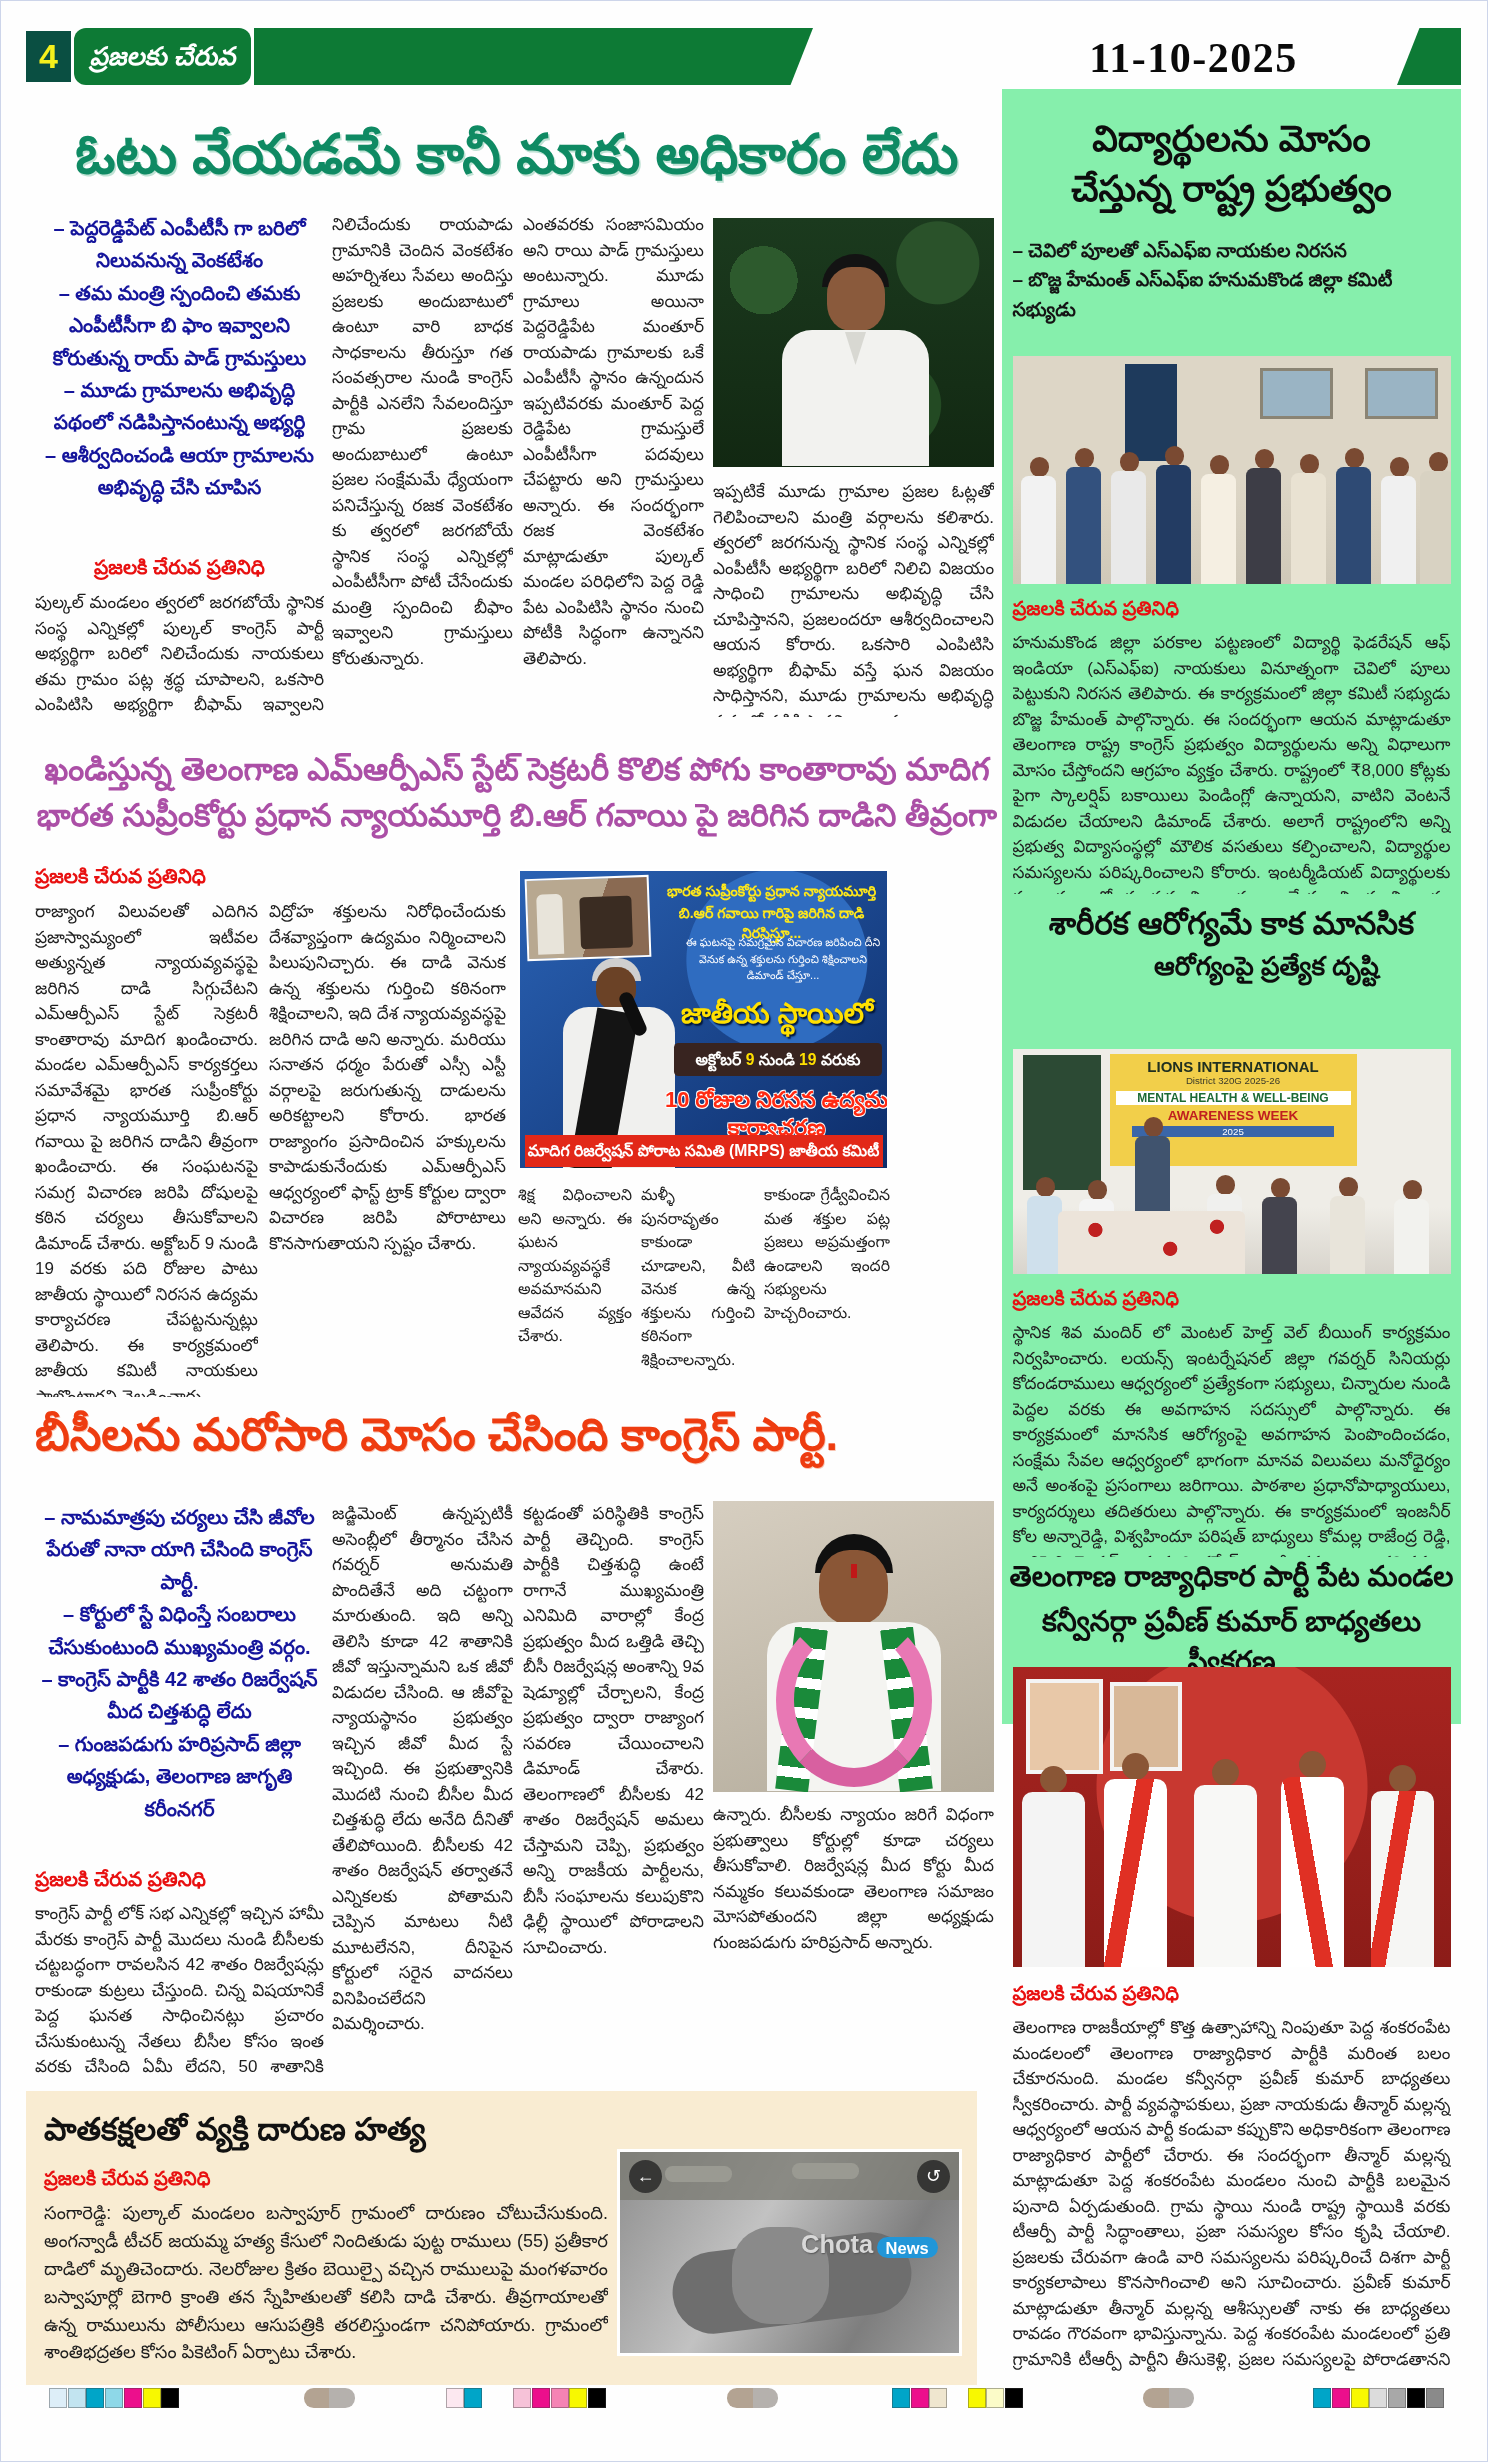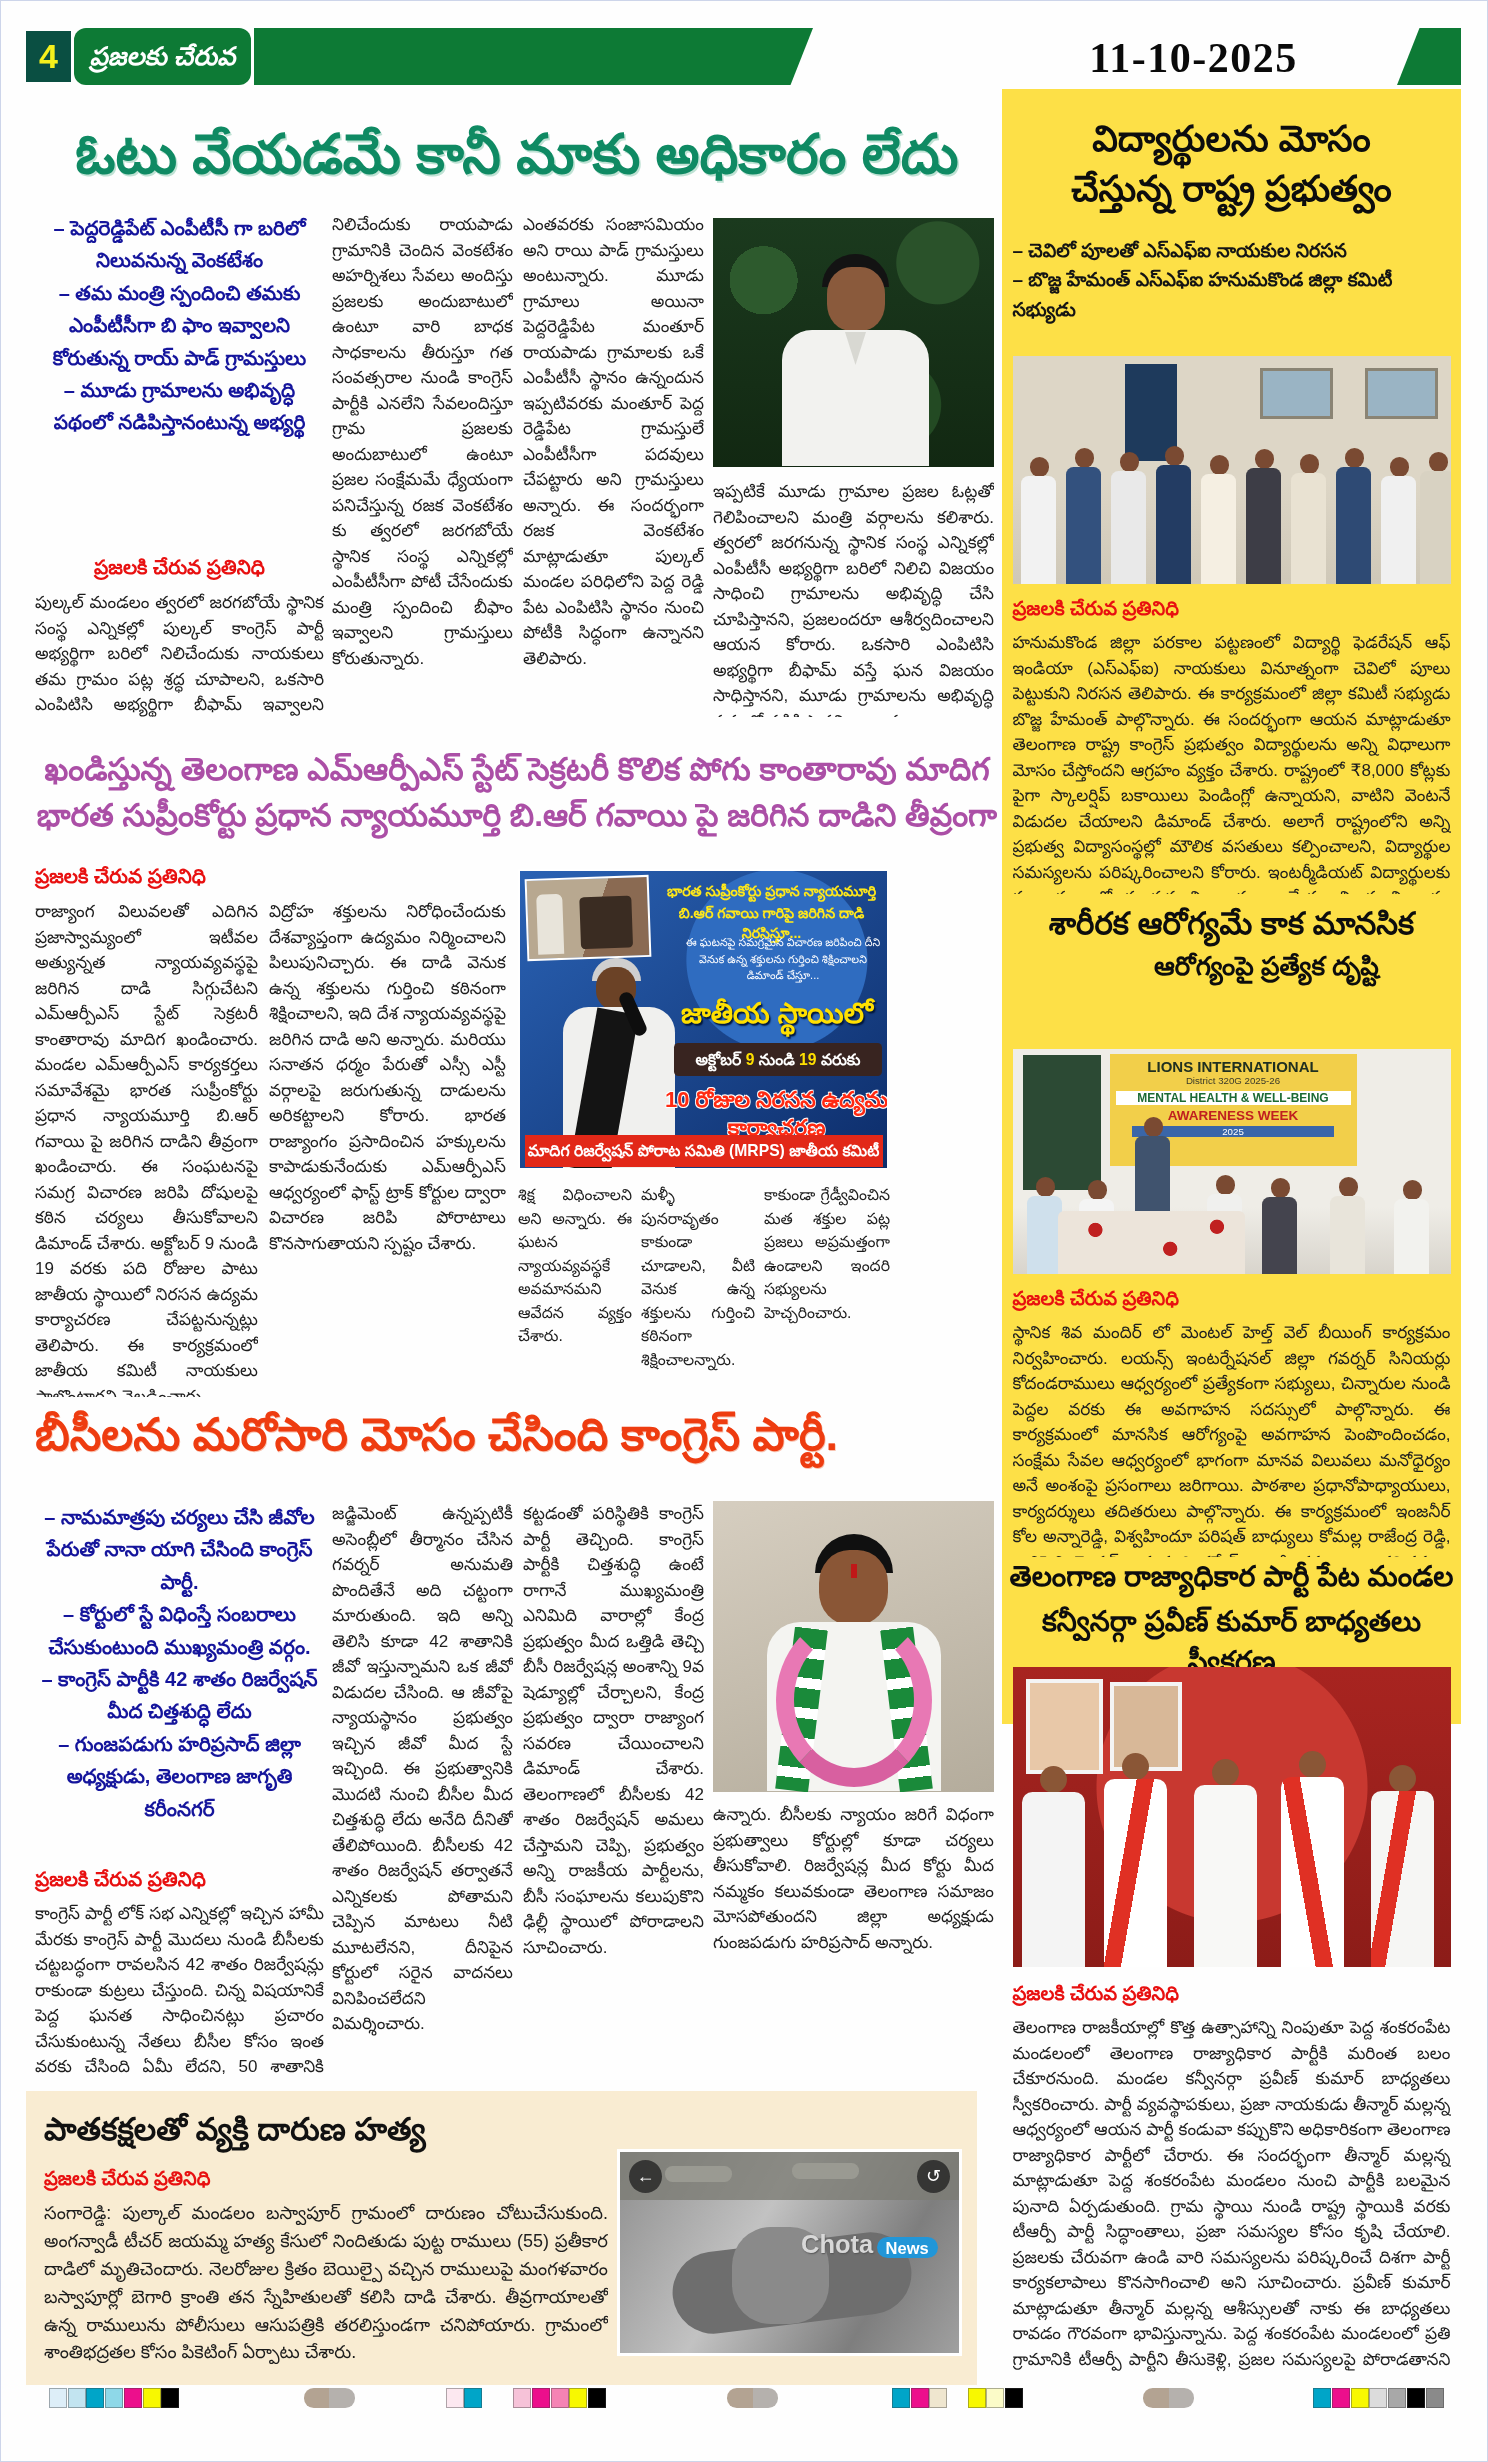--- a/index.html
+++ b/index.html
@@ -46,20 +46,21 @@
   <div class="abs" style="left:34px;top:111px;width:964px;height:88px;color:#0f8a63;font-weight:bold;
               font-size:55px;line-height:84px;text-align:center;white-space:nowrap;
               text-shadow:1.5px 1.5px 0 #bfe2d4;">
     <span>ఓటు వేయడమే కానీ మాకు అధికారం లేదు</span>
   </div>
 
   <div class="abs bullets" style="left:34px;top:211px;width:289px;height:337px;">
     <div>– పెద్దరెడ్డిపేట్ ఎంపీటీసీ గా బరిలో నిలువనున్న వెంకటేశం</div>
     <div>– తమ మంత్రి స్పందించి తమకు ఎంపీటీసీగా బి ఫాం ఇవ్వాలని కోరుతున్న రాయ్ పాడ్ గ్రామస్తులు</div>
     <div>– మూడు గ్రామాలను అభివృద్ధి పథంలో నడిపిస్తానంటున్న అభ్యర్థి</div>
+    <div>– ఆశీర్వదించండి ఆయా గ్రామాలను అభివృద్ధి చేసి చూపిస</div>
   </div>
   <div class="abs byline" style="left:34px;top:555px;width:289px;text-align:center;">
     <span>ప్రజలకి చేరువ ప్రతినిధి</span>
   </div>
   <div class="abs body-text" style="left:34px;top:589px;width:289px;height:127px;">పుల్కల్ మండలం త్వరలో జరగబోయే స్థానిక సంస్థ ఎన్నికల్లో పుల్కల్ కాంగ్రెస్ పార్టీ అభ్యర్థిగా బరిలో నిలిచేందుకు నాయకులు తమ గ్రామం పట్ల శ్రద్ధ చూపాలని, ఒకసారి ఎంపిటిసి అభ్యర్థిగా బీఫామ్ ఇవ్వాలని కోరుతున్నారు.</div>
   <div class="abs body-text" style="left:331px;top:211px;width:181px;height:505px;">నిలిచేందుకు రాయపాడు గ్రామానికి చెందిన వెంకటేశం అహర్నిశలు సేవలు అందిస్తు ప్రజలకు అందుబాటులో ఉంటూ వారి బాధక సాధకాలను తీరుస్తూ గత సంవత్సరాల నుండి కాంగ్రెస్ పార్టీకి ఎనలేని సేవలందిస్తూ గ్రామ ప్రజలకు అందుబాటులో ఉంటూ ప్రజల సంక్షేమమే ధ్యేయంగా పనిచేస్తున్న రజక వెంకటేశం కు త్వరలో జరగబోయే స్థానిక సంస్థ ఎన్నికల్లో ఎంపీటీసీగా పోటీ చేసేందుకు మంత్రి స్పందించి బీఫాం ఇవ్వాలని గ్రామస్తులు కోరుతున్నారు.</div>
   <div class="abs body-text" style="left:522px;top:211px;width:181px;height:505px;">ఎంతవరకు సంజాసమియం అని రాయి పాడ్ గ్రామస్తులు అంటున్నారు. మూడు గ్రామాలు అయినా పెద్దరెడ్డిపేట మంతూర్ రాయపాడు గ్రామాలకు ఒకే ఎంపీటీసీ స్థానం ఉన్నందున ఇప్పటివరకు మంతూర్ పెద్ద రెడ్డిపేట గ్రామస్తులే ఎంపీటీసీగా పదవులు చేపట్టారు అని గ్రామస్తులు అన్నారు. ఈ సందర్భంగా రజక వెంకటేశం మాట్లాడుతూ పుల్కల్ మండల పరిధిలోని పెద్ద రెడ్డి పేట ఎంపిటిసి స్థానం నుంచి పోటీకి సిద్ధంగా ఉన్నానని తెలిపారు.</div>
 
   <div class="photo" style="left:712px;top:217px;width:281px;height:249px;
               background:radial-gradient(circle at 18% 25%,#2d5a2d 0 34px,transparent 34px),
@@ -182,21 +183,21 @@
                   color:#fff;font-size:18px;text-align:center;line-height:33px;">←</div>
       <div class="abs" style="left:297px;top:7.5px;width:33px;height:33px;border-radius:50%;background:rgba(30,30,30,.75);
                   color:#fff;font-size:18px;text-align:center;line-height:33px;">↺</div>
       <div class="abs" style="left:181px;top:78px;">
         <span style="color:#d8d8d8;font-weight:bold;font-size:25.5px;text-shadow:0.7px 0.7px 1.5px #555;">Chota</span>
         <span style="background:#2196d8;color:#fff;font-weight:bold;font-size:16.5px;border-radius:10.5px;padding:1.5px 9px;">News</span>
       </div>
     </div>
   </div>
 
-  <div class="abs" style="left:1001px;top:88px;width:459px;height:1635px;background:#fde047;">
+  <div class="abs" style="left:1001px;top:88px;width:459px;height:1635px;background:#86efac;">
 
     <div class="abs rc-head" style="top:28.5px;font-size:36px;">విద్యార్థులను మోసం</div>
     <div class="abs rc-head" style="top:79px;font-size:36px;">చేస్తున్న రాష్ట్ర ప్రభుత్వం</div>
     <div class="abs" style="left:10.5px;top:147px;width:435px;color:#141414;font-weight:bold;font-size:19px;line-height:1.55;">
       <div>– చెవిలో పూలతో ఎస్ఎఫ్ఐ నాయకుల నిరసన</div>
       <div>– బొజ్జ హేమంత్ ఎస్ఎఫ్ఐ హనుమకొండ జిల్లా కమిటీ సభ్యుడు</div>
     </div>
     <div class="photo" style="left:10.5px;top:267px;width:438px;height:228px;background:linear-gradient(#ddd6c6 55%,#cfc8b8);">
       <div class="abs" style="left:112px;top:7.5px;width:52px;height:97px;background:#1e3a5c;"></div>
       <div class="abs" style="left:247px;top:12px;width:67px;height:45px;background:#9ab4c4;border:3px solid #8a8474;"></div>

